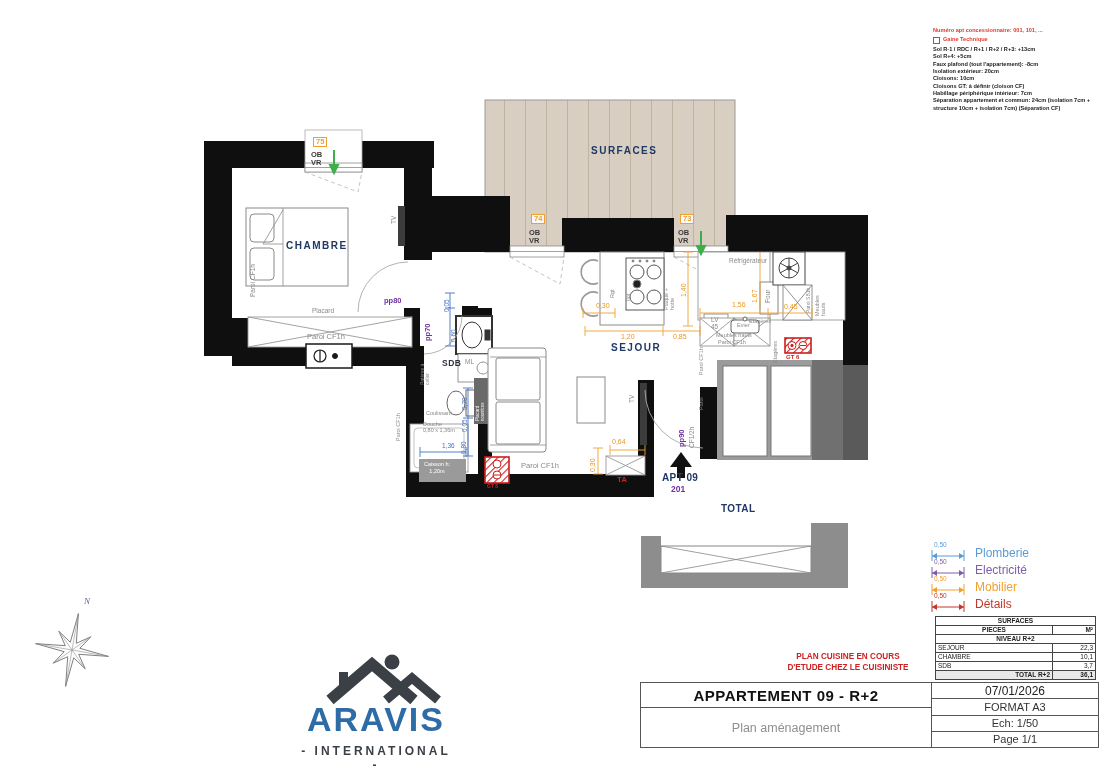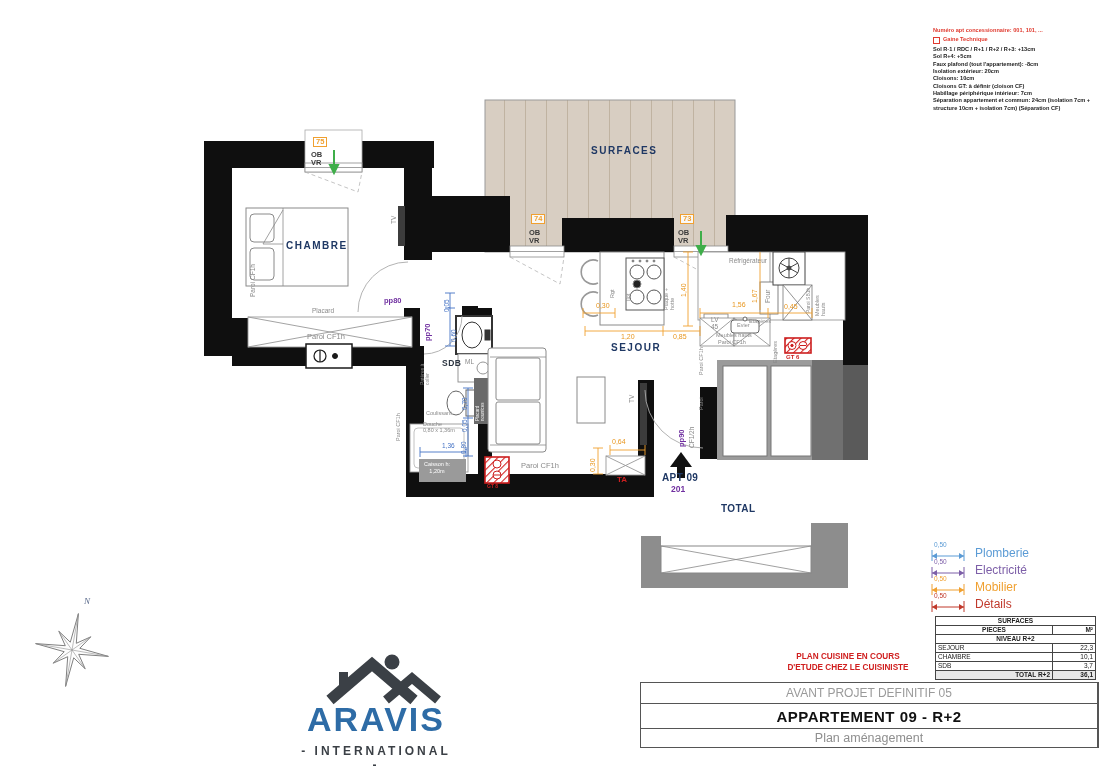--- a/index.html
+++ b/index.html
@@ -524,22 +524,27 @@
       </tbody>
     </table>
 
   <div class="knote">
     <div>PLAN CUISINE EN COURS</div>
     <div>D'ETUDE CHEZ LE CUISINISTE</div>
   </div>
 
   <div class="tblock">
     <div class="tb-left">
-      <div class="tb-r1">AVANT PROJET DEFINITIF 05</div>
       <div class="tb-r2">APPARTEMENT 09 - R+2</div>
       <div class="tb-r3">Plan aménagement</div>
     </div>
+    <div class="tb-right">
+      <div class="tb-date">07/01/2026</div>
+      <div>FORMAT A3</div>
+      <div>Ech: 1/50</div>
+      <div>Page 1/1</div>
+    </div>
   </div>
 
   <div class="logo-name">ARAVIS</div>
   <div class="logo-sub">- INTERNATIONAL -</div>
 
 </div>
 
 </body></html>

